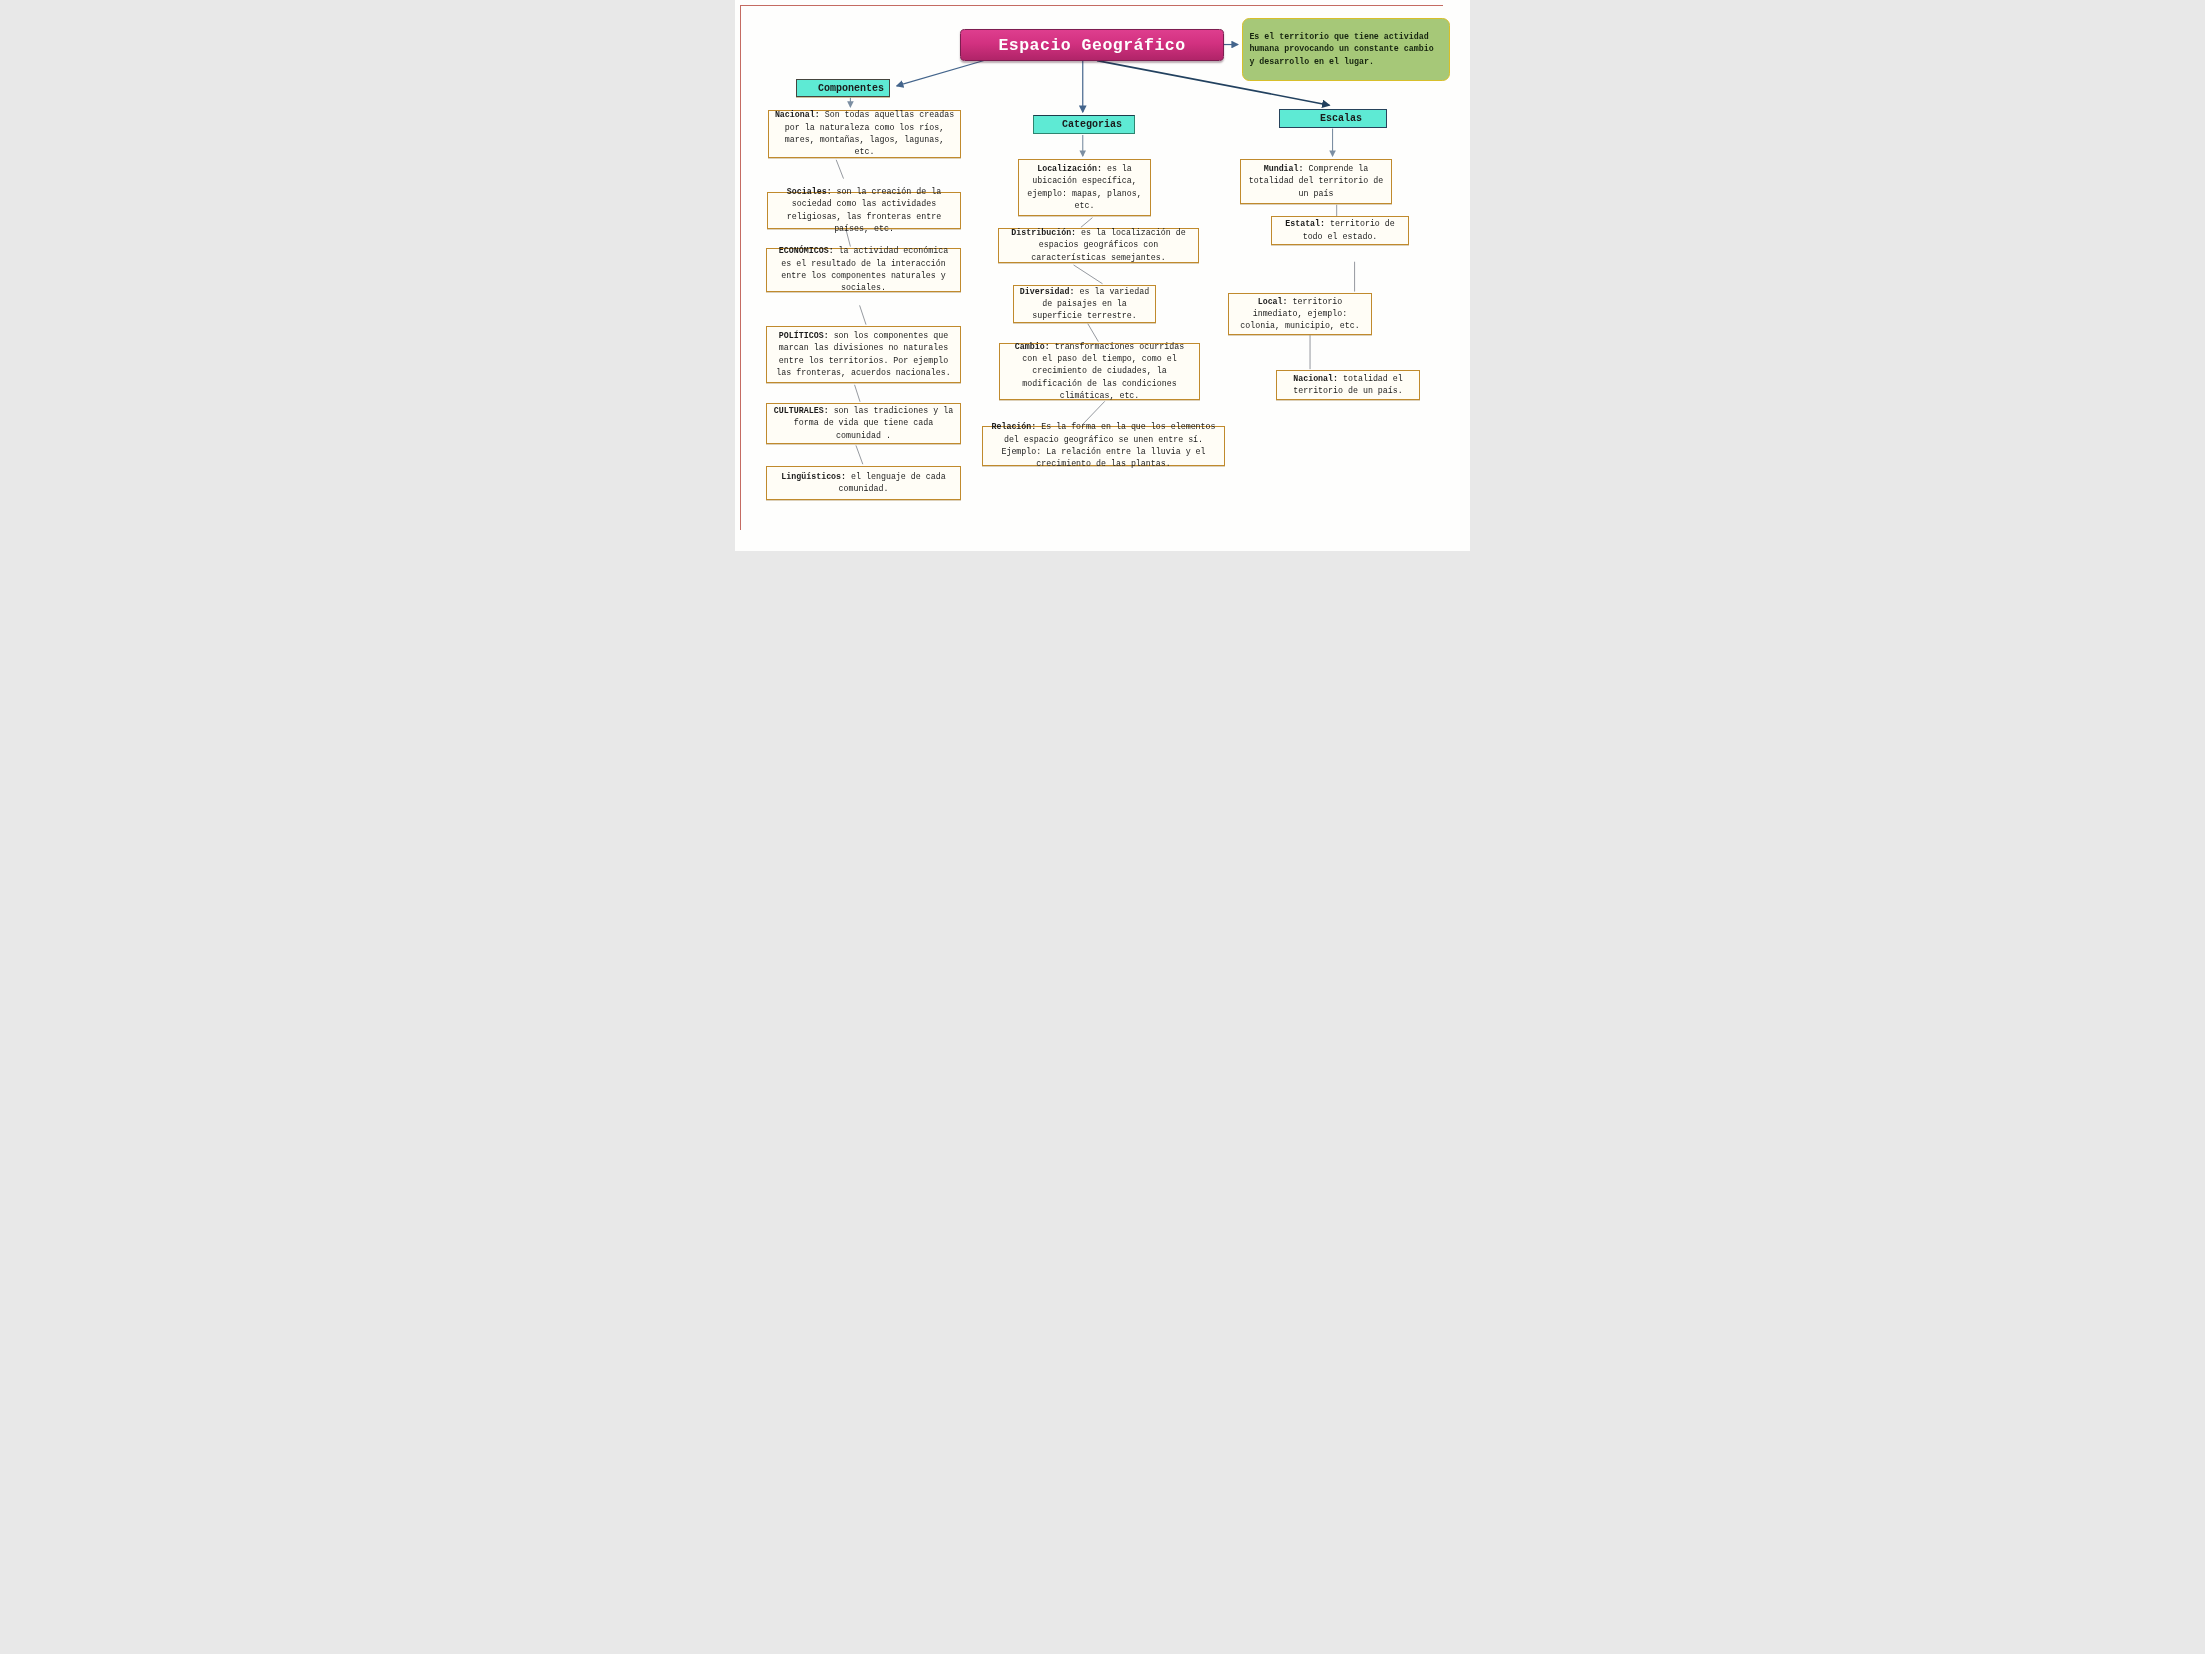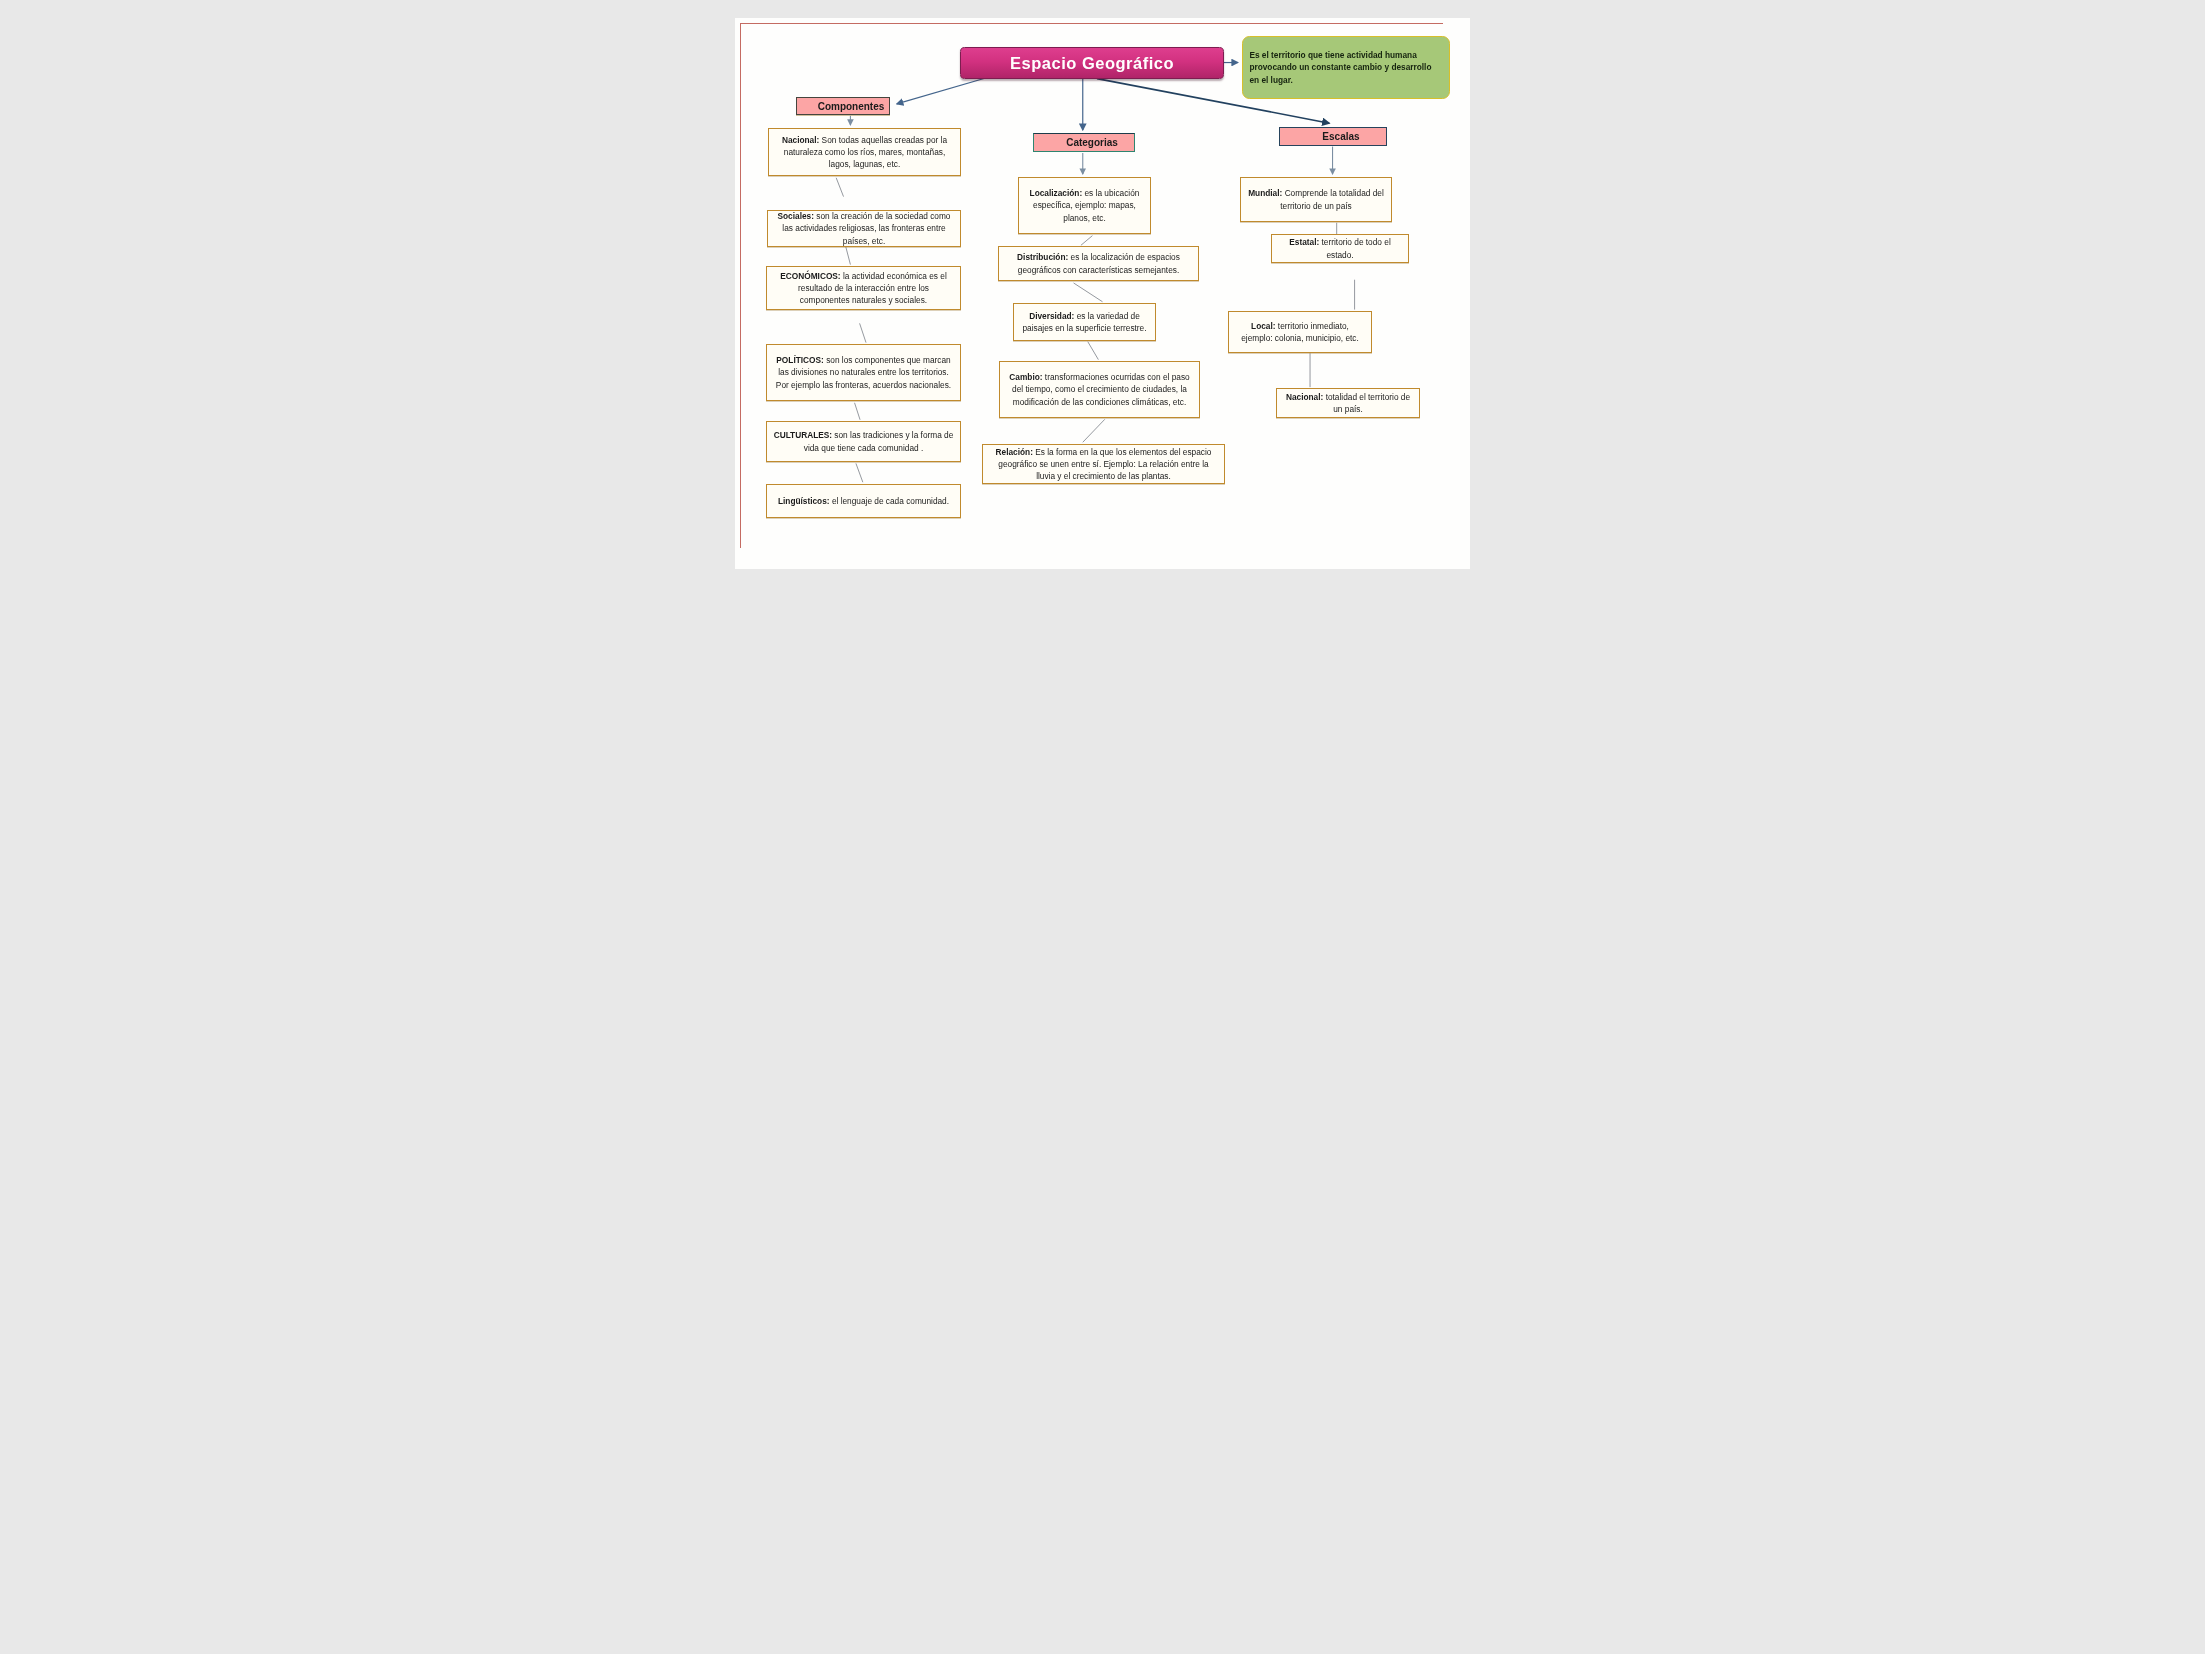--- a/index.html
+++ b/index.html
@@ -6,22 +6,22 @@
     --title-bg:#d23180; --title-bg-dark:#b02468; --title-text:#ffffff;
     --definition-bg:#a6c878; --definition-border:#d8bf2a;
     --box-border-gold:#c08a2d; --categorias-border:#2e8570;
     --escalas-border:#27435c; --componentes-border:#45453e;
     --arrow-main:#44658c; --arrow-dark:#22415f; --connector:#8b9096;
     --ink:#1b1b1b; --scan-edge:#b03a2e;
   }
   html,body{margin:0;padding:0;background:#e8e8e8;}
   #canvas{
     position:relative;width:735px;height:551px;background:#fefefd;
-    font-family:Liberation Sans, sans-serif;color:var(--ink);
-    overflow:hidden;margin:18px auto;
+    font-family:Liberation Mono, monospace;color:var(--ink);
+    overflow:hidden;margin:0 auto;
   }
   .scan-edge-v{position:absolute;left:4.6px;top:5.5px;width:0.9px;height:524px;background:var(--scan-edge);opacity:.75;}
   .scan-edge-h{position:absolute;left:4.6px;top:5px;width:703px;height:0.9px;background:var(--scan-edge);opacity:.75;}
   #wires{position:absolute;left:0;top:0;width:735px;height:551px;pointer-events:none;}
   #wires .main{stroke:var(--arrow-main);stroke-width:2.6;fill:none;}
   #wires .dark{stroke:var(--arrow-dark);stroke-width:3.4;fill:none;}
   #wires .drop{stroke:#7b8ea2;stroke-width:2.4;fill:none;}
   #wires .thin{stroke:var(--connector);stroke-width:2;fill:none;}
   .mfill{fill:var(--arrow-main);}
   .dfill{fill:var(--arrow-dark);}
@@ -34,21 +34,21 @@
   }
   .title-node h1{margin:0;font-size:16.5px;font-weight:bold;color:var(--title-text);letter-spacing:0.5px;}
   .definition-node{
     position:absolute;left:507px;top:18.4px;width:208px;height:63px;
     background:var(--definition-bg);border:1.4px solid var(--definition-border);border-radius:7.4px;
     display:flex;align-items:center;justify-content:center;text-align:left;
     padding:2.8px 6.4px;box-sizing:border-box;color:#16240f;
   }
   .definition-node p{margin:0;font-size:8.3px;line-height:1.55;font-weight:bold;}
   .hdr{
-    position:absolute;background:#fca5a5;display:flex;align-items:center;justify-content:center;
+    position:absolute;background:#5eead4;display:flex;align-items:center;justify-content:center;
     box-sizing:border-box;
     padding-left:16px;
   }
   .hdr h2{margin:0;font-size:10px;font-weight:bold;}
   #hdr-componentes{left:61px;top:79px;width:94px;height:18.4px;border:1.1px solid var(--componentes-border);box-shadow:0 0.9px 0 rgba(160,130,60,.55);}
   #hdr-categorias{left:298px;top:115px;width:102px;height:19.3px;border:1.1px solid #1d3b4a;border-bottom:1.8px solid var(--categorias-border);border-left-color:var(--categorias-border);border-right-color:var(--categorias-border);}
   #hdr-escalas{left:544px;top:109px;width:108px;height:19.3px;border:1.2px solid var(--escalas-border);}
   .cbox{
     position:absolute;background:#fffdf6;border:1.2px solid var(--box-border-gold);
     box-shadow:0 0.9px 0 rgba(150,110,40,.35);

